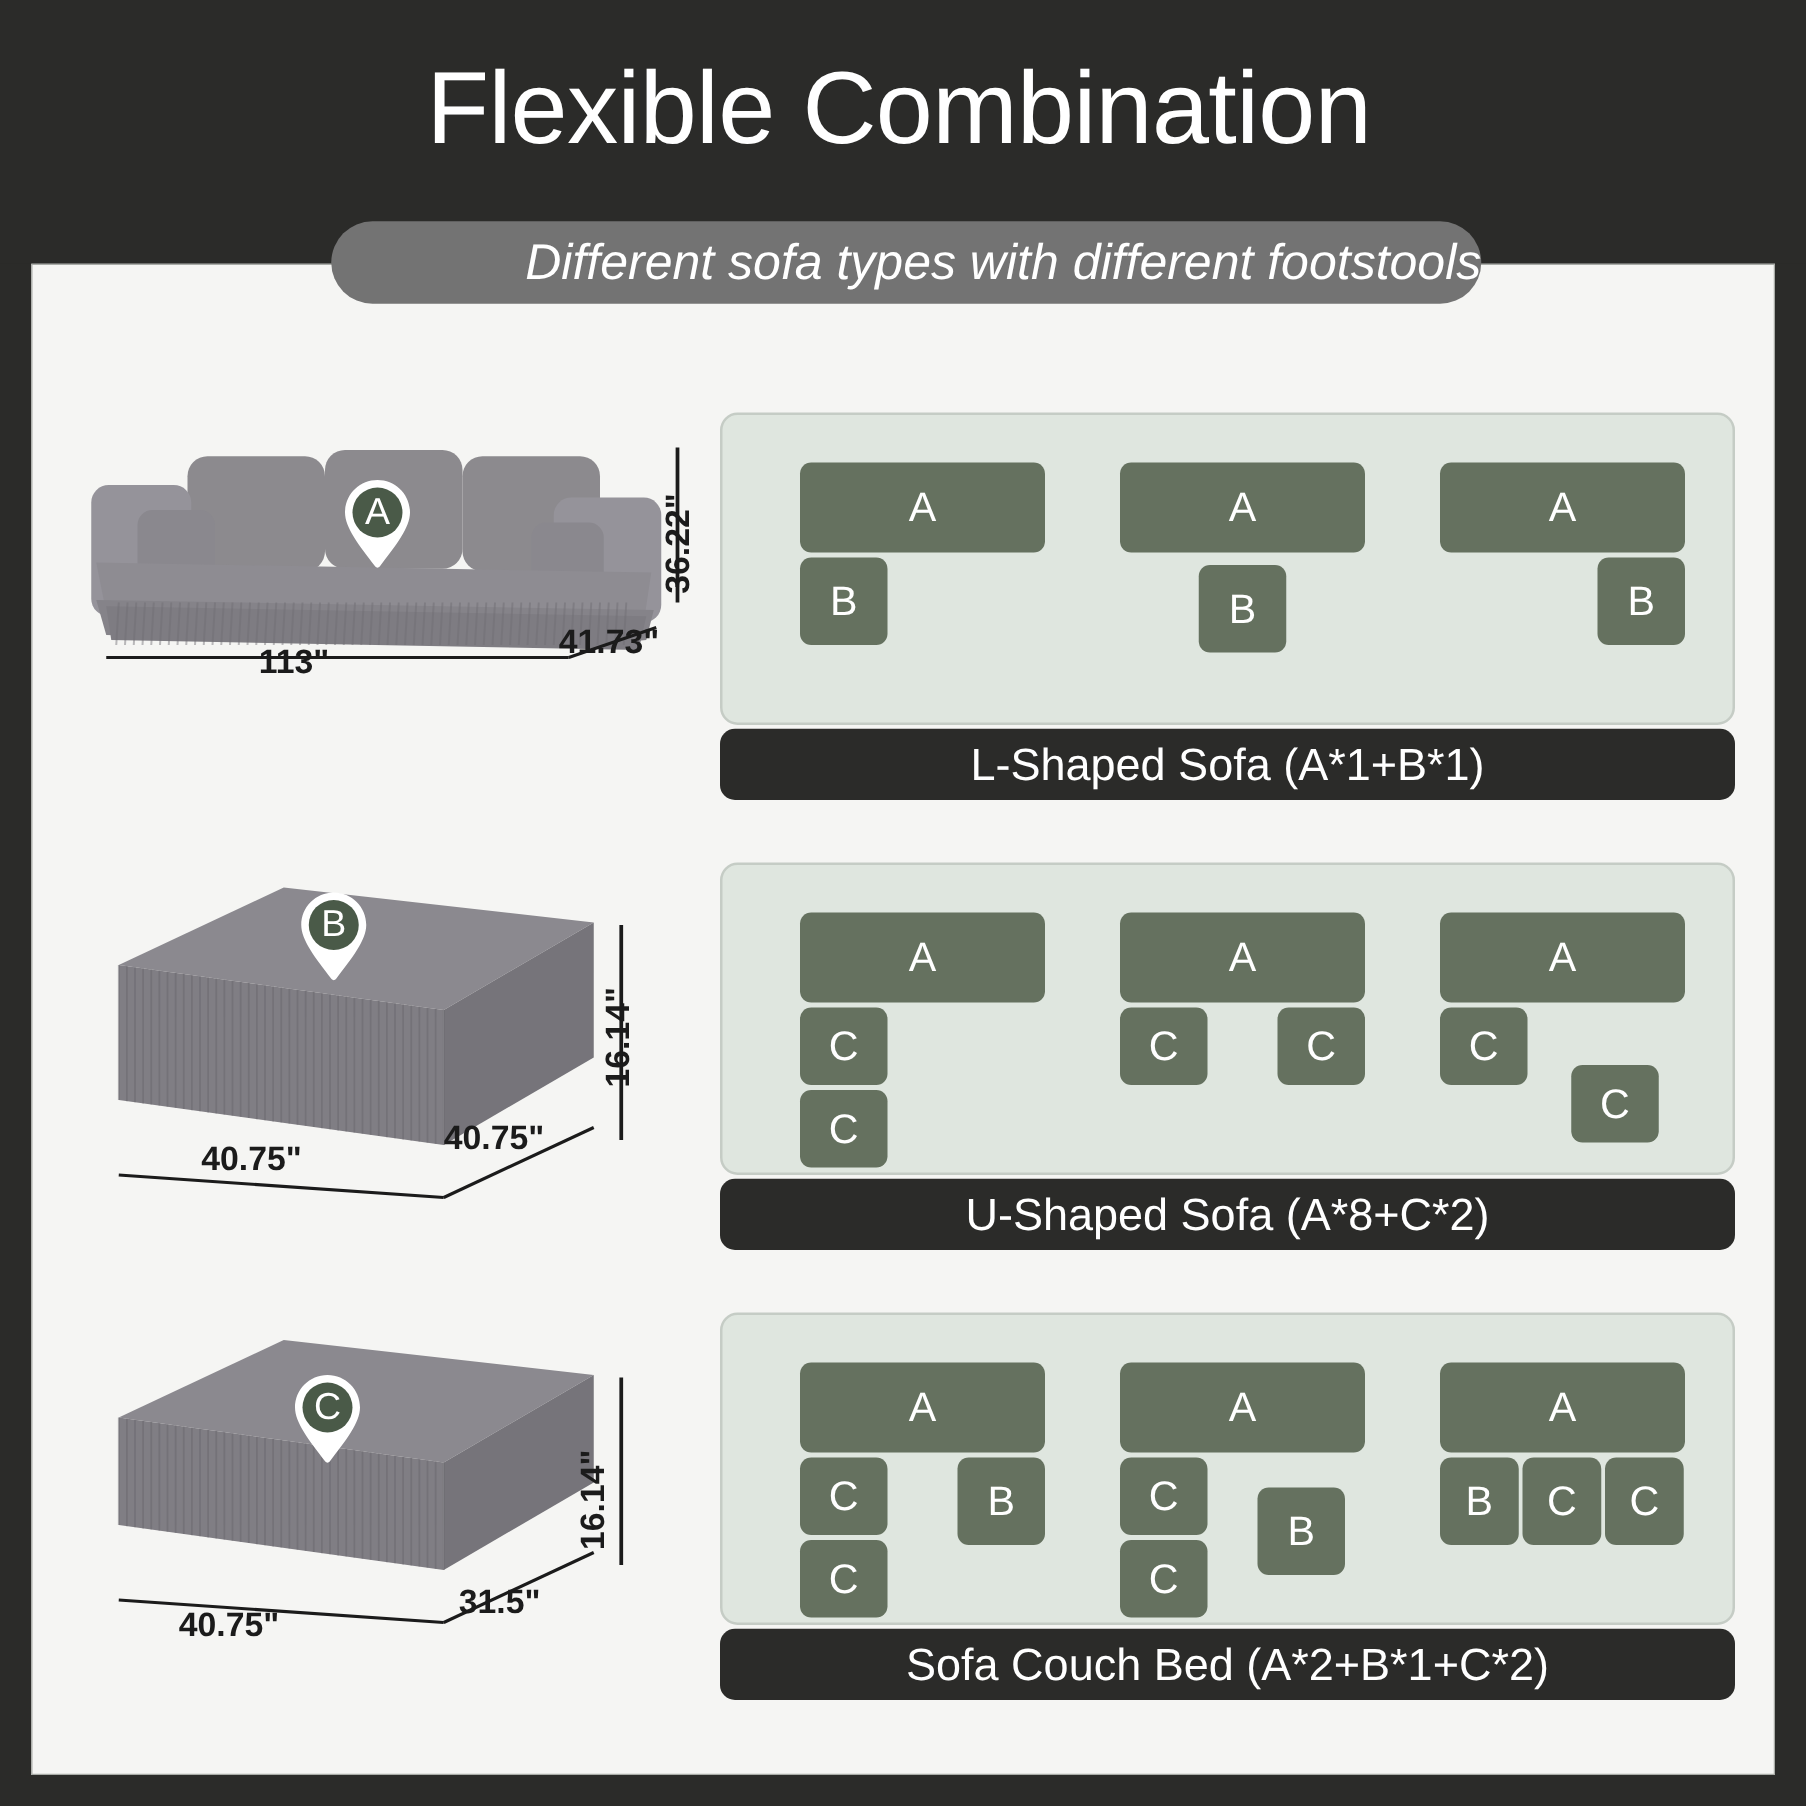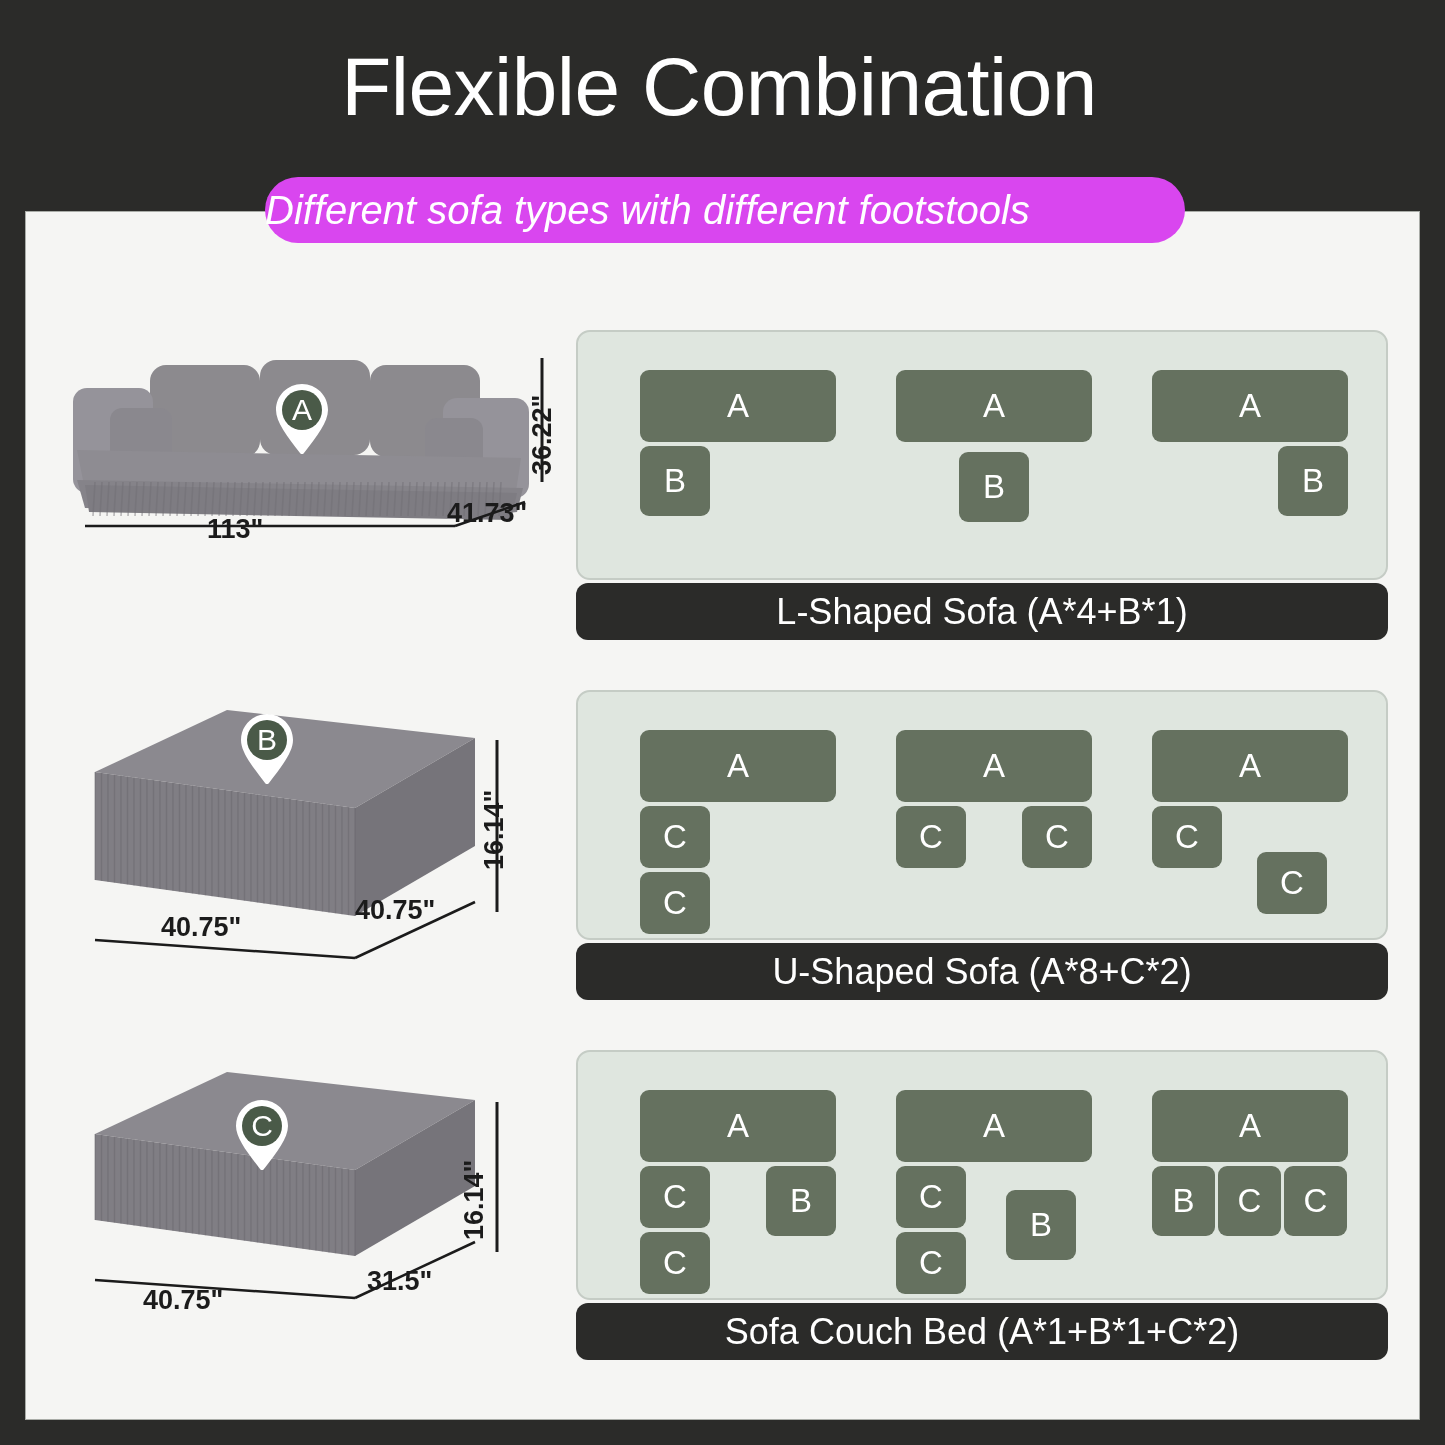--- a/index.html
+++ b/index.html
@@ -46,25 +46,25 @@
     border: 1px solid #a9aca7;
     box-sizing: border-box;
   }
 
   
   .subtitle-pill {
     position: absolute;
     left: 265px; top: 177px;
     width: 920px;
     height: 66px;
-    background: #d946ef;
+    background: #737373;
     border-radius: 33px;
     display: flex;
     align-items: center;
-    justify-content: flex-start;
+    justify-content: flex-end;
     z-index: 5;
   }
   .subtitle-text {
     color: #ffffff;
     font-size: 40px;
     font-style: italic;
     font-weight: 400;
     white-space: nowrap;
   }
 
@@ -288,21 +288,21 @@
         <div class="config" style="left: 318px; width: 200px;">
           <div class="blk" style="left: 0px; top: 38px; width: 196px; height: 72px;">A</div>
           <div class="blk" style="left: 63px; top: 120px; width: 70px; height: 70px;">B</div>
         </div>
         <div class="config" style="left: 574px; width: 200px;">
           <div class="blk" style="left: 0px; top: 38px; width: 196px; height: 72px;">A</div>
           <div class="blk" style="left: 126px; top: 114px; width: 70px; height: 70px;">B</div>
         </div>
       </div>
       <div class="panel-caption">
-        <span class="panel-caption-text">L-Shaped Sofa (A*4+B*1)</span>
+        <span class="panel-caption-text">L-Shaped Sofa (A*1+B*1)</span>
       </div>
     </div>
   </div>
 <div class="row" id="row-1">
     <div class="product">
       <div class="product-figure"><svg viewBox="0 0 500 310" width="500" height="310">
           <g>
             <path d="M40 82 L172 20 L420 48 L300 118 Z" fill="#8b898f"></path>
             <path d="M40 82 L300 118 L300 226 L40 190 Z" fill="#807e84"></path>
             <path d="M300 118 L420 48 L420 156 L300 226 Z" fill="#76747a"></path>
@@ -465,16 +465,16 @@
           <div class="blk" style="left: 110px; top: 138px; width: 70px; height: 70px;">B</div>
         </div>
         <div class="config" style="left: 574px; width: 200px;">
           <div class="blk" style="left: 0px; top: 38px; width: 196px; height: 72px;">A</div>
           <div class="blk" style="left: 0px; top: 114px; width: 63px; height: 70px;">B</div>
           <div class="blk" style="left: 66px; top: 114px; width: 63px; height: 70px;">C</div>
           <div class="blk" style="left: 132px; top: 114px; width: 63px; height: 70px;">C</div>
         </div>
       </div>
       <div class="panel-caption">
-        <span class="panel-caption-text">Sofa Couch Bed (A*1+B*1+C*2)</span>
+        <span class="panel-caption-text">Sofa Couch Bed (A*2+B*1+C*2)</span>
       </div>
     </div>
   </div>
 
 </body></html>

